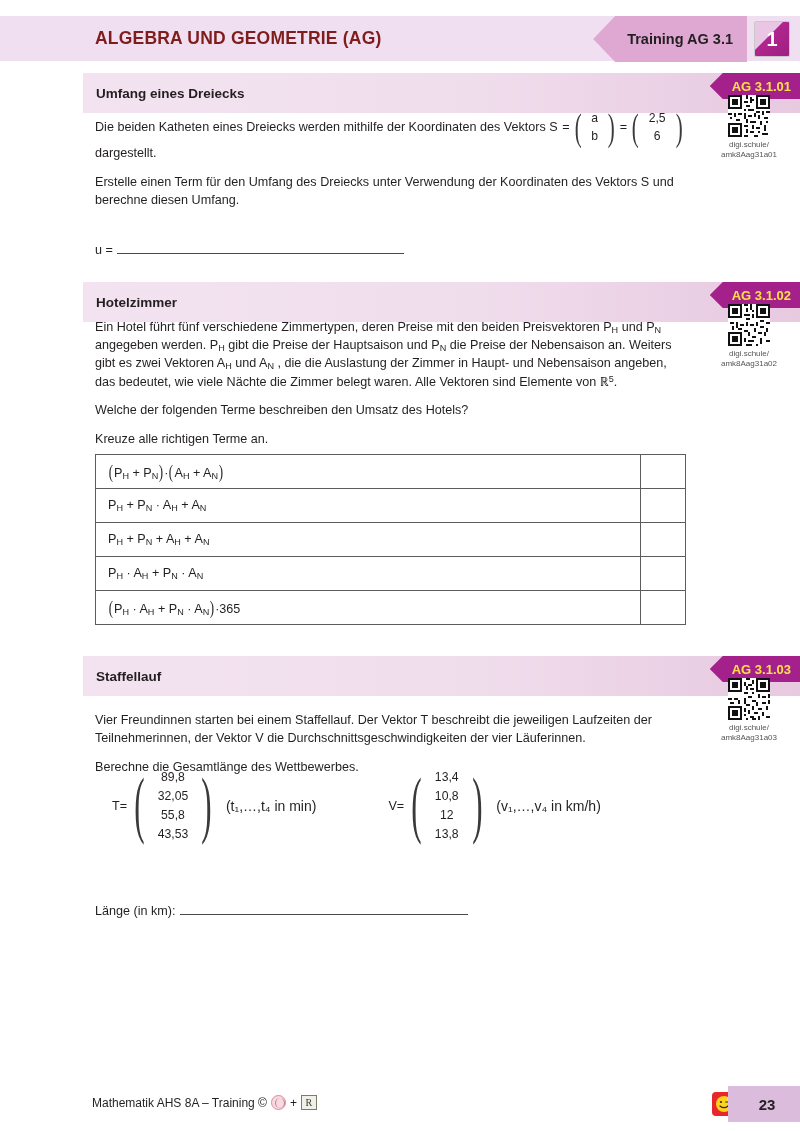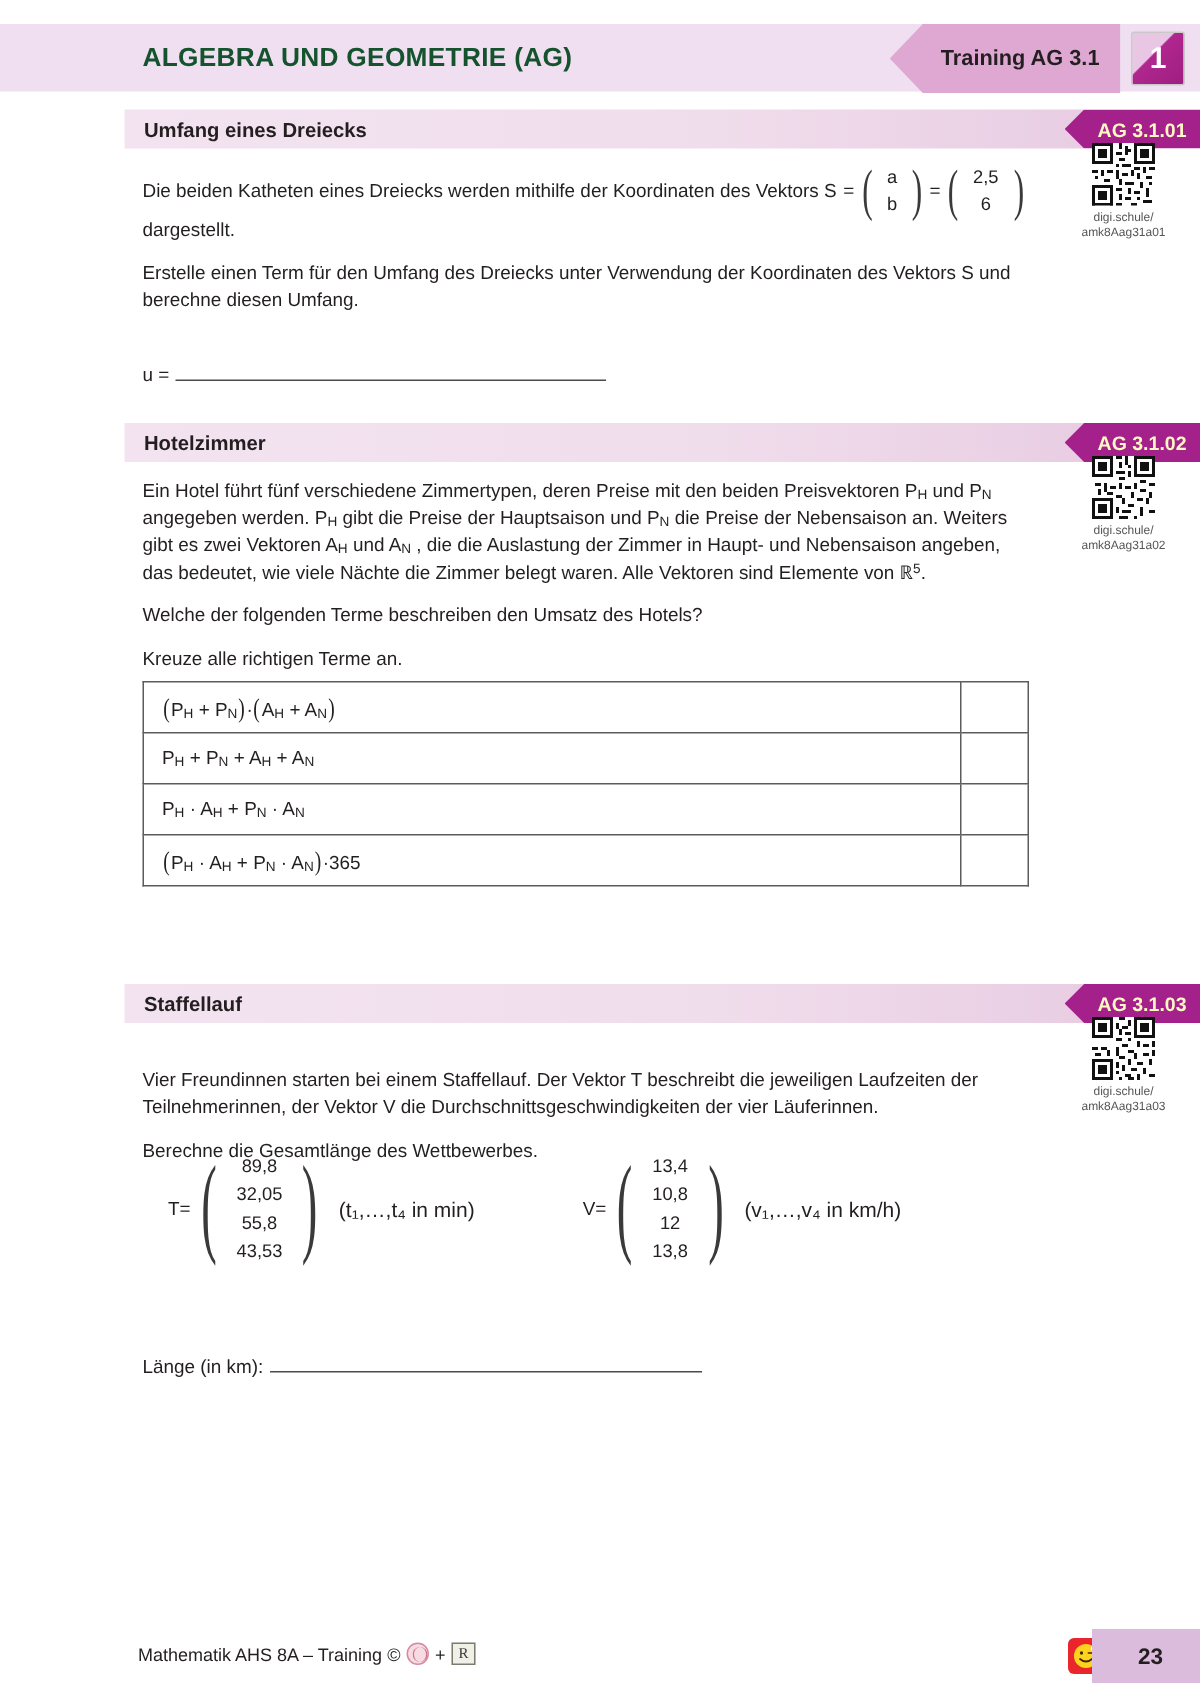--- a/index.html
+++ b/index.html
@@ -22,21 +22,21 @@
     width: 800px; height: 45px;
     background: #f0dff0;
     display: flex;
     align-items: center;
   }
   .header-title {
     position: absolute;
     left: 95px;
     font-size: 17.5px;
     font-weight: bold;
-    color: #14532d;
+    color: #7f1d1d;
     letter-spacing: 0.2px;
   }
   .header-chevron {
     position: absolute;
     right: 53px; top: 0;
     height: 46px;
     display: flex;
     align-items: center;
     padding-left: 34px;
     padding-right: 14px;
@@ -65,37 +65,37 @@
     font-weight: bold;
     color: #ffffff;
   }
 
   
   .exercise { position: absolute; left: 0; width: 800px; }
   .ex-titlebar {
     position: relative;
     margin-left: 83px;
     width: 717px;
-    height: 26px;
+    height: 40px;
     background: linear-gradient(to right, #f3e3f0 0%, #f0ddec 55%, #e7c9e0 100%);
     display: flex;
     align-items: center;
   }
   .ex-title {
     padding-left: 13px;
     font-size: 13.5px;
     font-weight: bold;
     color: #231f20;
   }
   .ex-tag {
     position: absolute;
     right: 0; top: 0;
     height: 26px;
     background: #a4218c;
-    color: #fef9c3;
+    color: #fde047;
     font-size: 13px;
     font-weight: bold;
     display: flex;
     align-items: center;
     padding-left: 22px;
     padding-right: 9px;
     clip-path: polygon(13px 0, 100% 0, 100% 100%, 13px 100%, 0 50%);
     white-space: nowrap;
   }
 
@@ -465,20 +465,24 @@
 <div class="ex-body" style="top:319px; width:582px;">
   <p>Ein Hotel führt fünf verschiedene Zimmertypen, deren Preise mit den beiden Preisvektoren <span class="vnm">P<sub>H</sub></span> und <span class="vnm">P<sub>N</sub></span> angegeben werden. <span class="vnm">P<sub>H</sub></span> gibt die Preise der Hauptsaison und <span class="vnm">P<sub>N</sub></span> die Preise der Nebensaison an. Weiters gibt es zwei Vektoren <span class="vnm">A<sub>H</sub></span> und <span class="vnm">A<sub>N</sub></span> , die die Auslastung der Zimmer in Haupt- und Nebensaison angeben, das bedeutet, wie viele Nächte die Zimmer belegt waren. Alle Vektoren sind Elemente von ℝ<sup>5</sup>.</p>
   <p>Welche der folgenden Terme beschreiben den Umsatz des Hotels?</p>
   <p>Kreuze alle richtigen Terme an.</p>
 </div>
 
 <table class="choice-table" style="top:454px;">
   <tbody>
       <tr>
     <td class="term"><span class="pbrk">(</span>P<sub>H</sub> + P<sub>N</sub><span class="pbrk">)</span>·<span class="pbrk">(</span>A<sub>H</sub> + A<sub>N</sub><span class="pbrk">)</span></td>
+    <td class="box"></td>
+  </tr>
+  <tr>
+    <td class="term">P<sub>H</sub> + P<sub>N</sub> · A<sub>H</sub> + A<sub>N</sub></td>
     <td class="box"></td>
   </tr>
   <tr>
     <td class="term">P<sub>H</sub> + P<sub>N</sub> + A<sub>H</sub> + A<sub>N</sub></td>
     <td class="box"></td>
   </tr>
   <tr>
     <td class="term">P<sub>H</sub> · A<sub>H</sub> + P<sub>N</sub> · A<sub>N</sub></td>
     <td class="box"></td>
   </tr>

